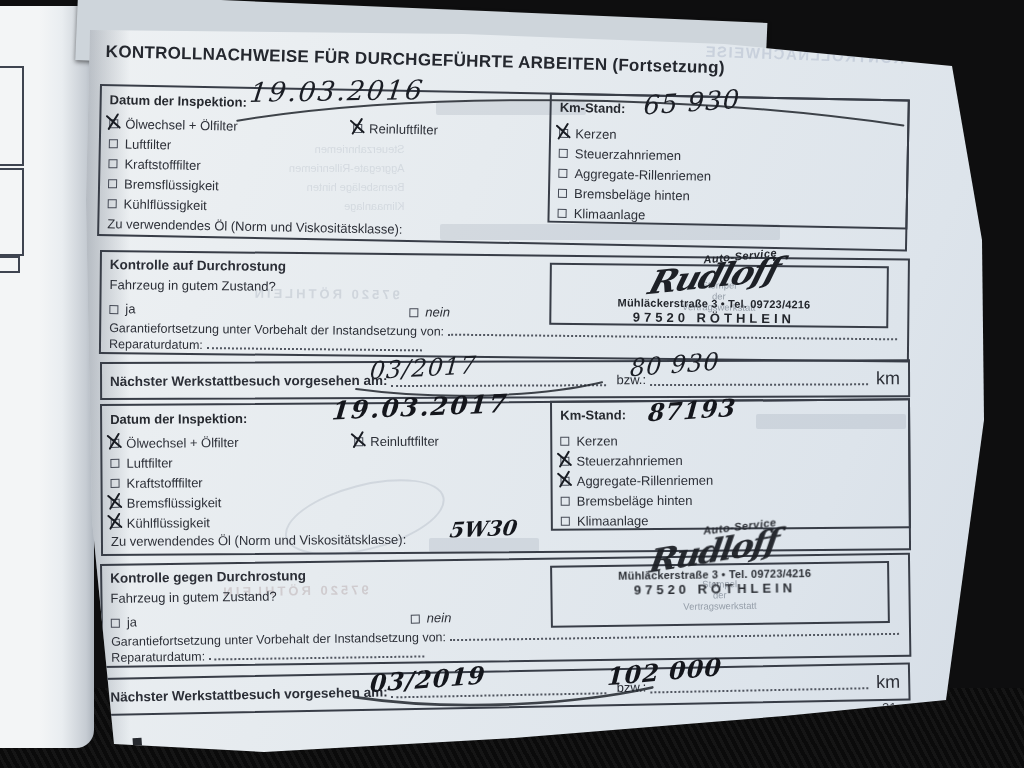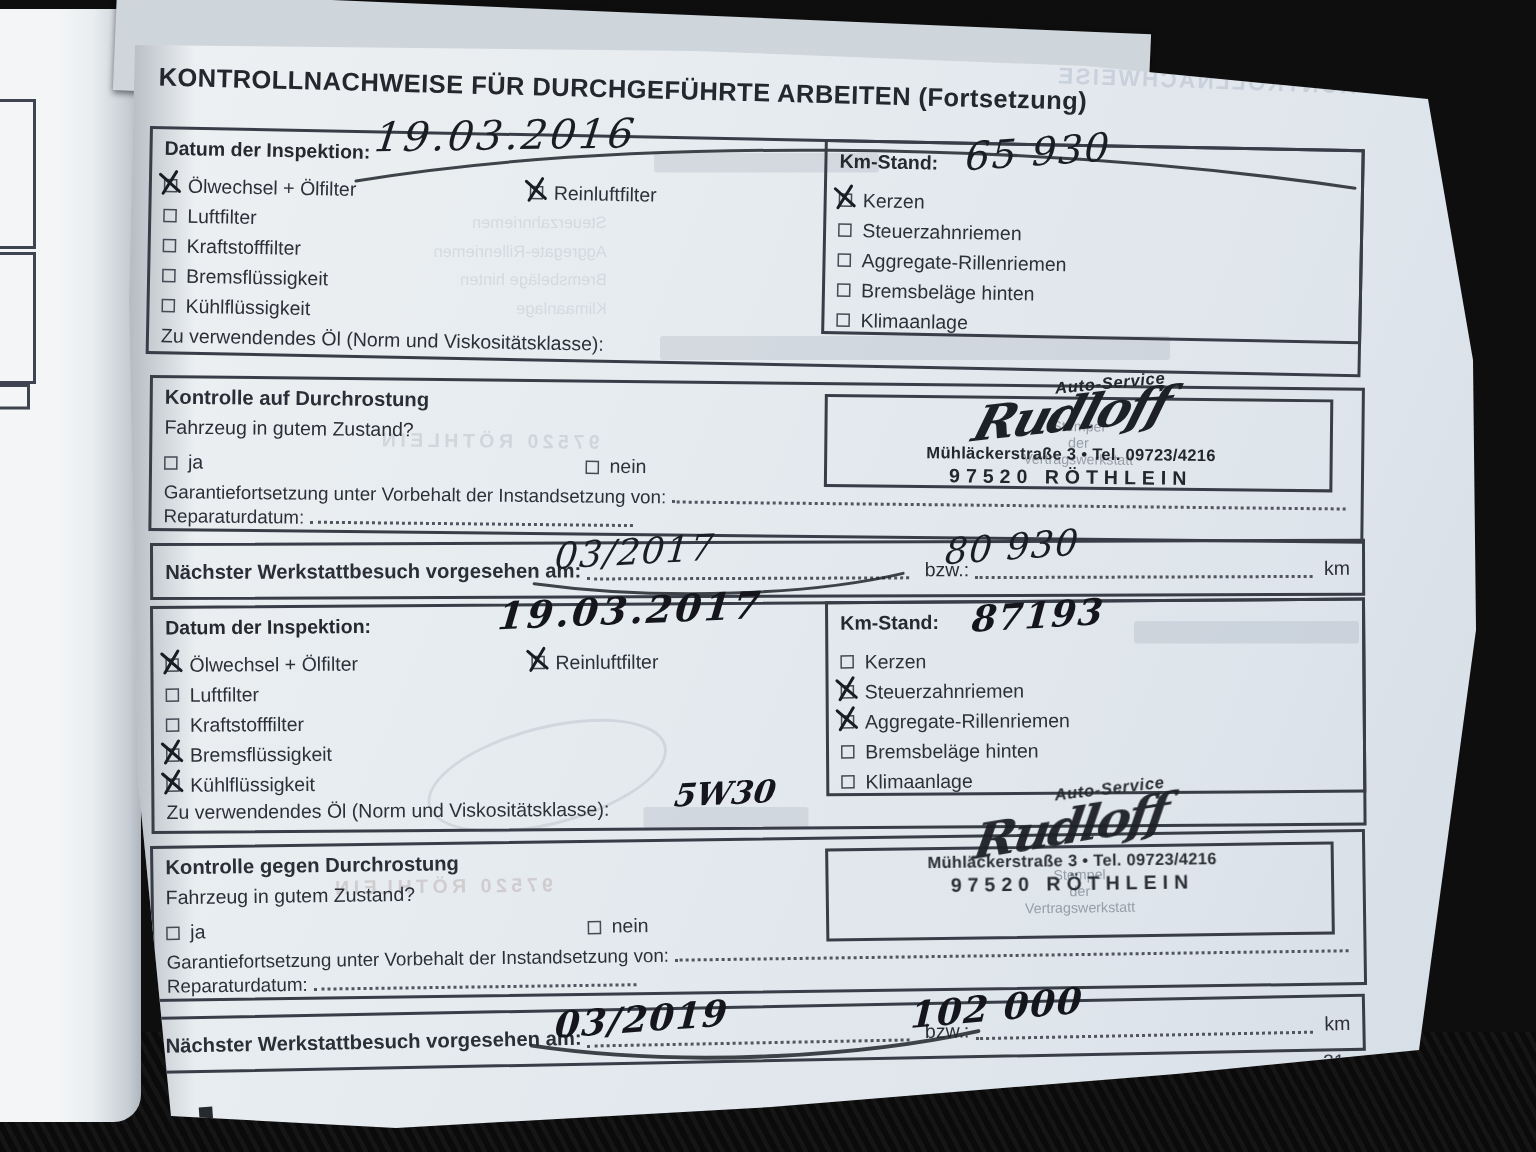--- a/index.html
+++ b/index.html
@@ -92,21 +92,21 @@
   .cb-x::before{transform:rotate(36deg);}
   .cb-x::after{transform:rotate(-44deg);}
   .cb-label{font-size:13px;color:#2d3038;white-space:nowrap;}
   .oil-row{position:absolute;left:8px;bottom:3px;right:8px;display:flex;align-items:baseline;}
 
   
   .rust-head{position:absolute;left:8px;top:5px;font-size:13.5px;font-weight:bold;}
   .rust-q{position:absolute;left:8px;top:25px;font-size:13px;}
   .janein{position:absolute;left:8px;top:47px;right:8px;height:18px;}
   .janein .cb-box{vertical-align:-1px;}
-  .nein-wrap{position:absolute;left:281px;top:0;}
+  .nein-wrap{position:absolute;left:300px;top:0;font-style:italic;}
   .gar-row{position:absolute;left:8px;top:67px;right:6px;display:flex;align-items:baseline;}
   .rep-row{position:absolute;left:8px;top:83px;display:flex;align-items:baseline;width:360px;}
   .dots{flex:1;border-bottom:2px dotted #50555f;height:11px;margin:0 4px;}
   .rep-row .dots{flex:0 0 215px;}
 
   .stamp-frame{
     position:absolute;left:55.6%;top:6px;width:41.5%;height:58px;border:2px solid #383d47;
     display:flex;flex-direction:column;align-items:center;justify-content:center;
     font-size:9.5px;line-height:11px;color:rgba(90,100,115,.55);
   }
@@ -118,21 +118,21 @@
   }
   .stamp-street{display:block;font-size:11px;font-weight:bold;margin-top:2px;letter-spacing:.2px;}
   .stamp-city{display:block;font-size:13px;font-weight:bold;letter-spacing:4px;margin-top:1px;}
   .smudged{filter:blur(.4px);opacity:.95;top:-34px;}
   .smudged .stamp-sig{transform:skewX(-18deg) rotate(-9deg) translateY(4px);}
 
   
   .next-inner{position:relative;height:100%;display:flex;align-items:center;padding:0 8px;}
   .next-lbl{font-size:13.5px;font-weight:bold;white-space:nowrap;}
   .bzw{font-size:13px;margin-left:6px;white-space:nowrap;}
-  .unit{font-size:13px;margin-left:4px;text-align:right;}
+  .unit{font-size:18px;margin-left:4px;text-align:right;}
   .nd1{flex:0 0 215px;} .nd2{flex:1;}
 
   
   .hand{
     font-family:"DejaVu Serif",serif;font-style:italic;color:#1a1d24;
     position:absolute;white-space:nowrap;transform-origin:left center;pointer-events:none;
   }
   .b2 .hand,.n2 .hand{font-weight:bold;color:#14161c;}
   .hand-date{left:148px;top:-12px;font-size:27px;letter-spacing:2px;transform:rotate(-2deg) skewX(-8deg);}
   .b2 .hand-date{left:230px;top:-8px;font-size:25px;}

